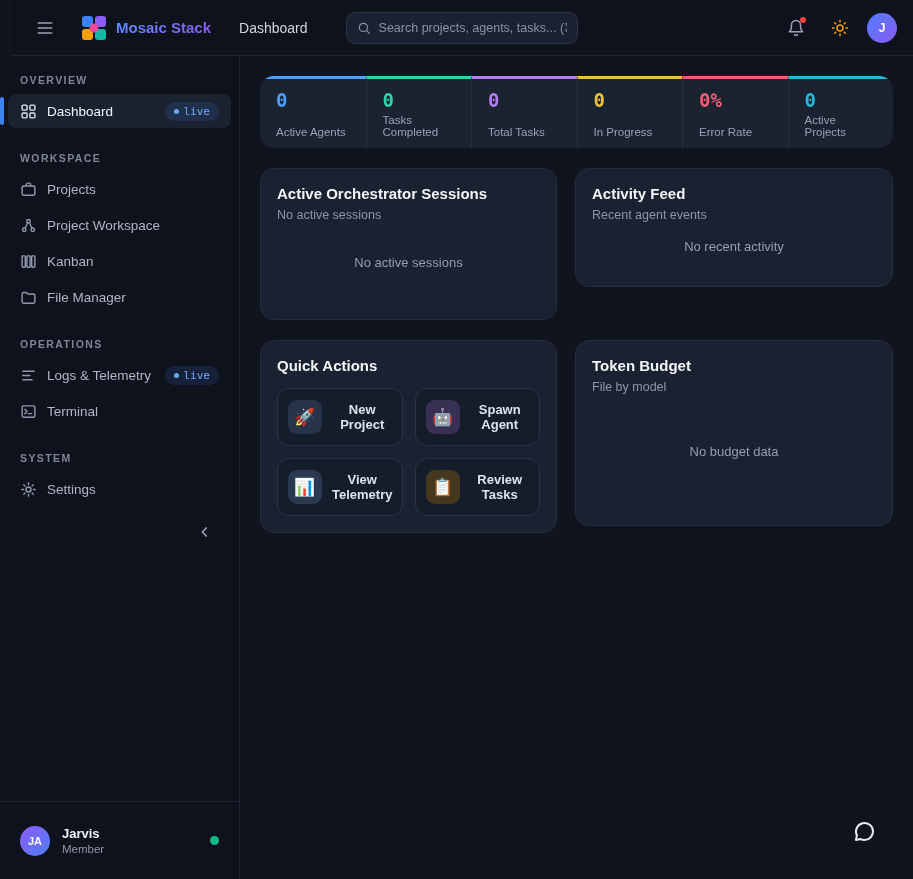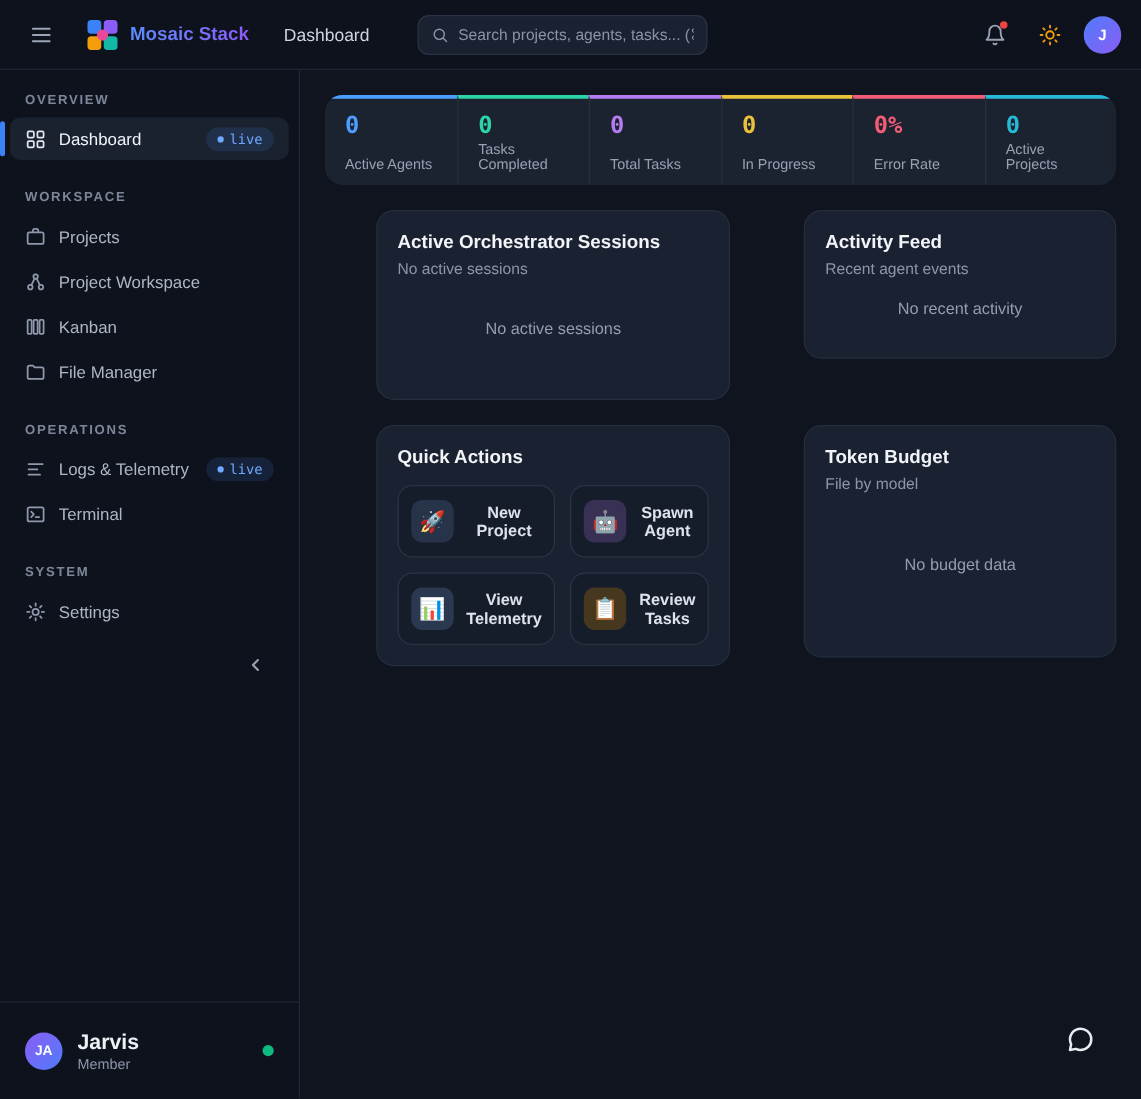--- a/index.html
+++ b/index.html
@@ -5,21 +5,21 @@
   * { margin:0; padding:0; box-sizing:border-box; }
   html,body { width:913px; height:879px; overflow:hidden; }
   body {
     font-family:"Liberation Sans", sans-serif;
     background:#10141e;
     color:#e5e9f0;
     position:relative;
   }
   
   .header {
-    position:absolute; top:0; left:0; right:0; height:56px;
+    position:absolute; top:0; left:12px; right:0; height:56px;
     background:#0e121c; border-bottom:1px solid #1e2636;
     display:flex; align-items:center; padding:0 16px; gap:14px; z-index:5;
   }
   .icon-btn {
     background:none; border:none; color:#9aa3b5; cursor:pointer;
     display:flex; align-items:center; justify-content:center;
     width:34px; height:34px; border-radius:8px; position:relative;
   }
   .logo-wrap { display:flex; align-items:center; gap:10px; margin-left:6px; }
   .logo-mark { position:relative; width:24px; height:24px; display:grid;
@@ -94,21 +94,21 @@
     position:absolute; left:0; right:0; bottom:0; height:78px;
     border-top:1px solid #1e2636; display:flex; align-items:center;
     padding:0 20px; gap:12px;
   }
   .avatar-lg {
     width:30px; height:30px; border-radius:50%;
     background:linear-gradient(135deg,#8b5cf6,#4f7df9);
     color:#fff; font-size:11px; font-weight:bold;
     display:flex; align-items:center; justify-content:center; flex:none;
   }
-  .user-name { font-size:17px; font-weight:bold; color:#eef1f6;text-align:center; }
+  .user-name { font-size:13px; font-weight:bold; color:#eef1f6; }
   .user-role { font-size:11.5px; color:#8d96a8; margin-top:2px; }
   .status-dot { margin-left:auto; width:9px; height:9px; border-radius:50%;
     background:#10b981; }
   
   .main { position:absolute; top:56px; left:240px; right:0; bottom:0;
     padding:20px; overflow:hidden; }
   .stats-row {
     display:grid; grid-template-columns:repeat(6,1fr);
     background:#1b2331; border-radius:14px; overflow:hidden; height:72px;
   }
@@ -119,21 +119,21 @@
   .stat-cell + .stat-cell { border-left:1px solid #28303f; }
   .stat-value { font-family:"DejaVu Sans Mono", monospace; font-size:19px;
     font-weight:bold; line-height:1; }
   .stat-label { font-size:11.5px; color:#98a1b3; }
   .cards-grid {
     margin-top:20px; display:grid; grid-template-columns:297fr 318fr;
     gap:20px 18px; align-items:start;
   }
   .card {
     background:#1a2231; border:1px solid #252e3e; border-radius:14px;
-    padding:16px; display:flex; flex-direction:column;margin-left:41px;
+    padding:16px; display:flex; flex-direction:column;
   }
   .card-title { font-size:15px; font-weight:bold; color:#f2f4f8; }
   .card-subtitle { font-size:12.5px; color:#8d96a8; margin-top:6px; }
   .card-empty { color:#959eb0; font-size:13px; text-align:center; margin:auto; }
   .card.sessions { height:152px; }
   .card.activity { height:119px; }
   .card.quick { height:193px; }
   .card.budget { height:186px; }
   .qa-grid { margin-top:14px; display:grid; grid-template-columns:1fr 1fr;
     gap:12px; flex:1; }

